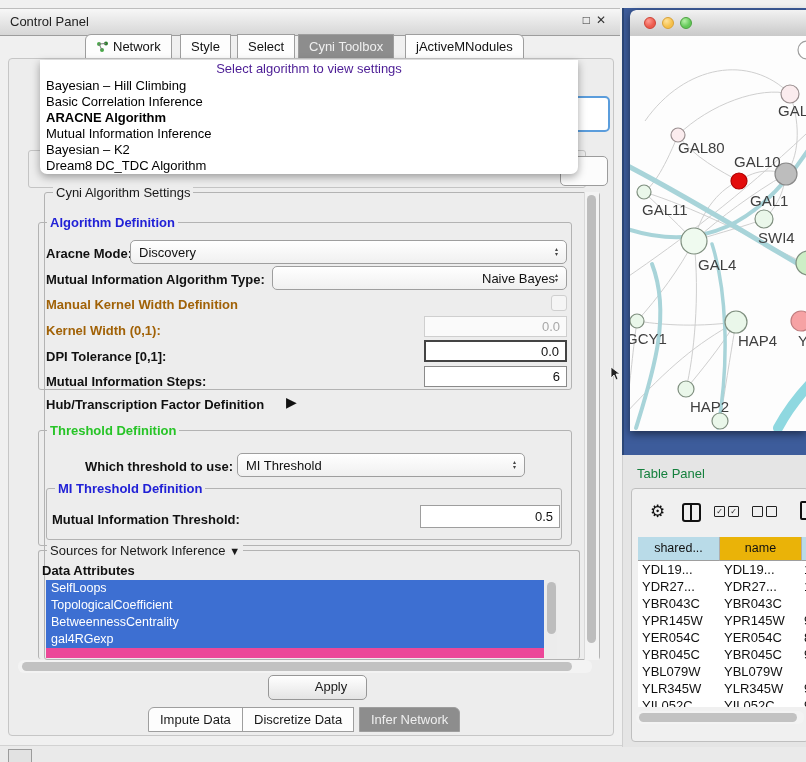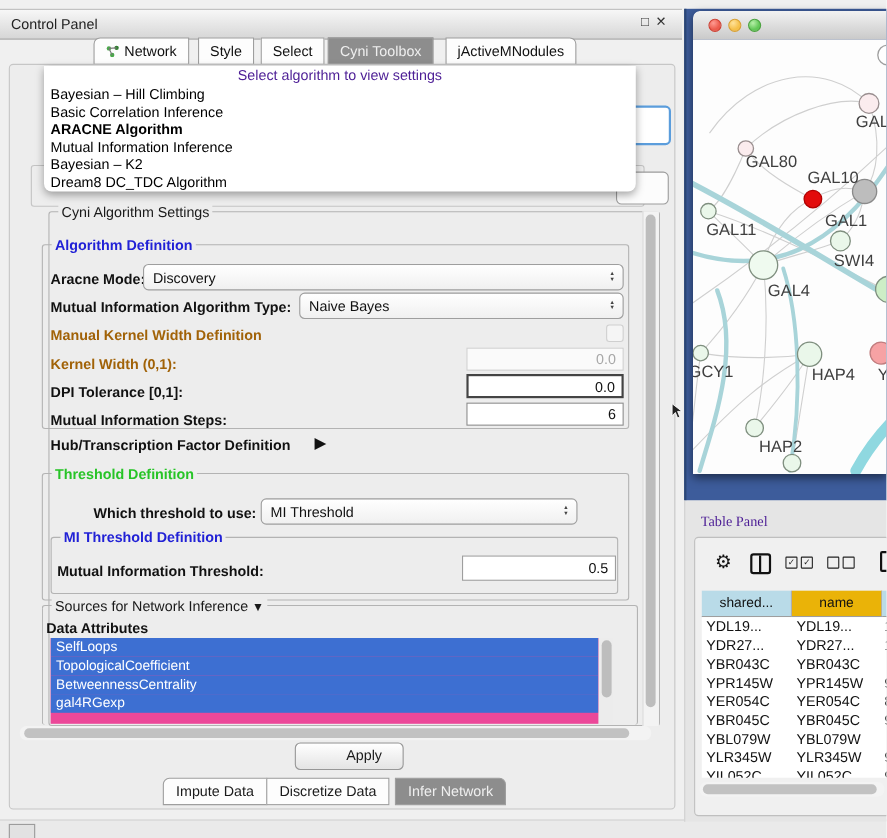--- a/index.html
+++ b/index.html
@@ -60,21 +60,21 @@
   .desktop{left:622px;top:8px;width:184px;height:447px;background:#3d5c9b;border-left:2px solid #2c4777;}
   .netwin{left:630px;top:10px;width:176px;height:421px;border-radius:6px 0 0 0;overflow:hidden;
      box-shadow:0 3px 9px rgba(0,0,0,.5);}
   .netbar{position:absolute;left:0;top:0;width:176px;height:26px;
      background:linear-gradient(#f2f2f2,#c9c9c9);border-bottom:1px solid #8e8e8e;border-radius:6px 0 0 0;}
   .light{position:absolute;top:7px;width:12px;height:12px;border-radius:50%;box-sizing:border-box;}
   .canvas{position:absolute;left:0;top:26px;width:176px;height:395px;background:#fdfdfd;}
   .nlabel{position:absolute;font-size:15px;color:#3f3f3f;white-space:nowrap;}
   
   .tp-bg{left:622px;top:455px;width:184px;height:292px;background:#e5e5e5;border-left:1px solid #cfcfcf;}
-  .tp-title{position:absolute;left:14px;top:11px;font-size:13px;color:#4c1d95;font-family:Liberation Serif, serif;}
+  .tp-title{position:absolute;left:14px;top:11px;font-size:13px;color:#15803d;}
   .tp-inner{position:absolute;left:8px;top:33px;width:176px;height:252px;background:#f0f0f0;
      border:1px solid #bfbfbf;border-radius:4px;overflow:hidden;}
   .gear{position:absolute;font-size:17px;color:#111;}
   .colicon{position:absolute;width:15px;height:15px;border:2px solid #111;border-radius:3px;}
   .colicon:after{content:"";position:absolute;left:6px;top:0;width:2px;height:15px;background:#111;}
   .cb{position:absolute;width:9px;height:9px;border:1.5px solid #222;border-radius:1px;font-size:8px;
       line-height:9px;text-align:center;color:#222;}
   .pageicon{position:absolute;width:12px;height:15px;border:2px solid #111;border-radius:2px;}
   .thead{position:absolute;height:24px;box-sizing:border-box;border-bottom:1px solid #9e9e9e;
      border-right:1px solid #aeaeae;font-size:12.5px;text-align:center;line-height:23px;color:#111;}
@@ -147,21 +147,21 @@
   </div>
   <span class="lbl" style="left:46px;top:246px;">Aracne Mode:</span>
   <div class="combo" style="left:130px;top:240px;width:437px;">
     <span class="val">Discovery</span>
     <span class="spin">
         <span>▴</span>
         <span>▾</span>
       </span>
   </div>
   <span class="lbl" style="left:46px;top:272px;">Mutual Information Algorithm Type:</span>
-  <div class="combo" style="left:272px;top:266px;width:295px;">
+  <div class="combo" style="left:272px;top:266px;width:295px;text-align:right;">
     <span class="val">Naive Bayes</span>
     <span class="spin">
         <span>▴</span>
         <span>▾</span>
       </span>
   </div>
   <span class="lbl dis" style="left:46px;top:297px;">Manual Kernel Width Definition</span>
   <div class="checkbox" style="left:551px;top:295px;"></div>
   <span class="lbl dis" style="left:46px;top:323px;">Kernel Width (0,1):</span>
   <div class="tfield" style="left:424px;top:316px;width:143px;height:21px;border:1px solid #cfcfcf;background:#fafafa;color:#a8a8a8;">0.0</div>

